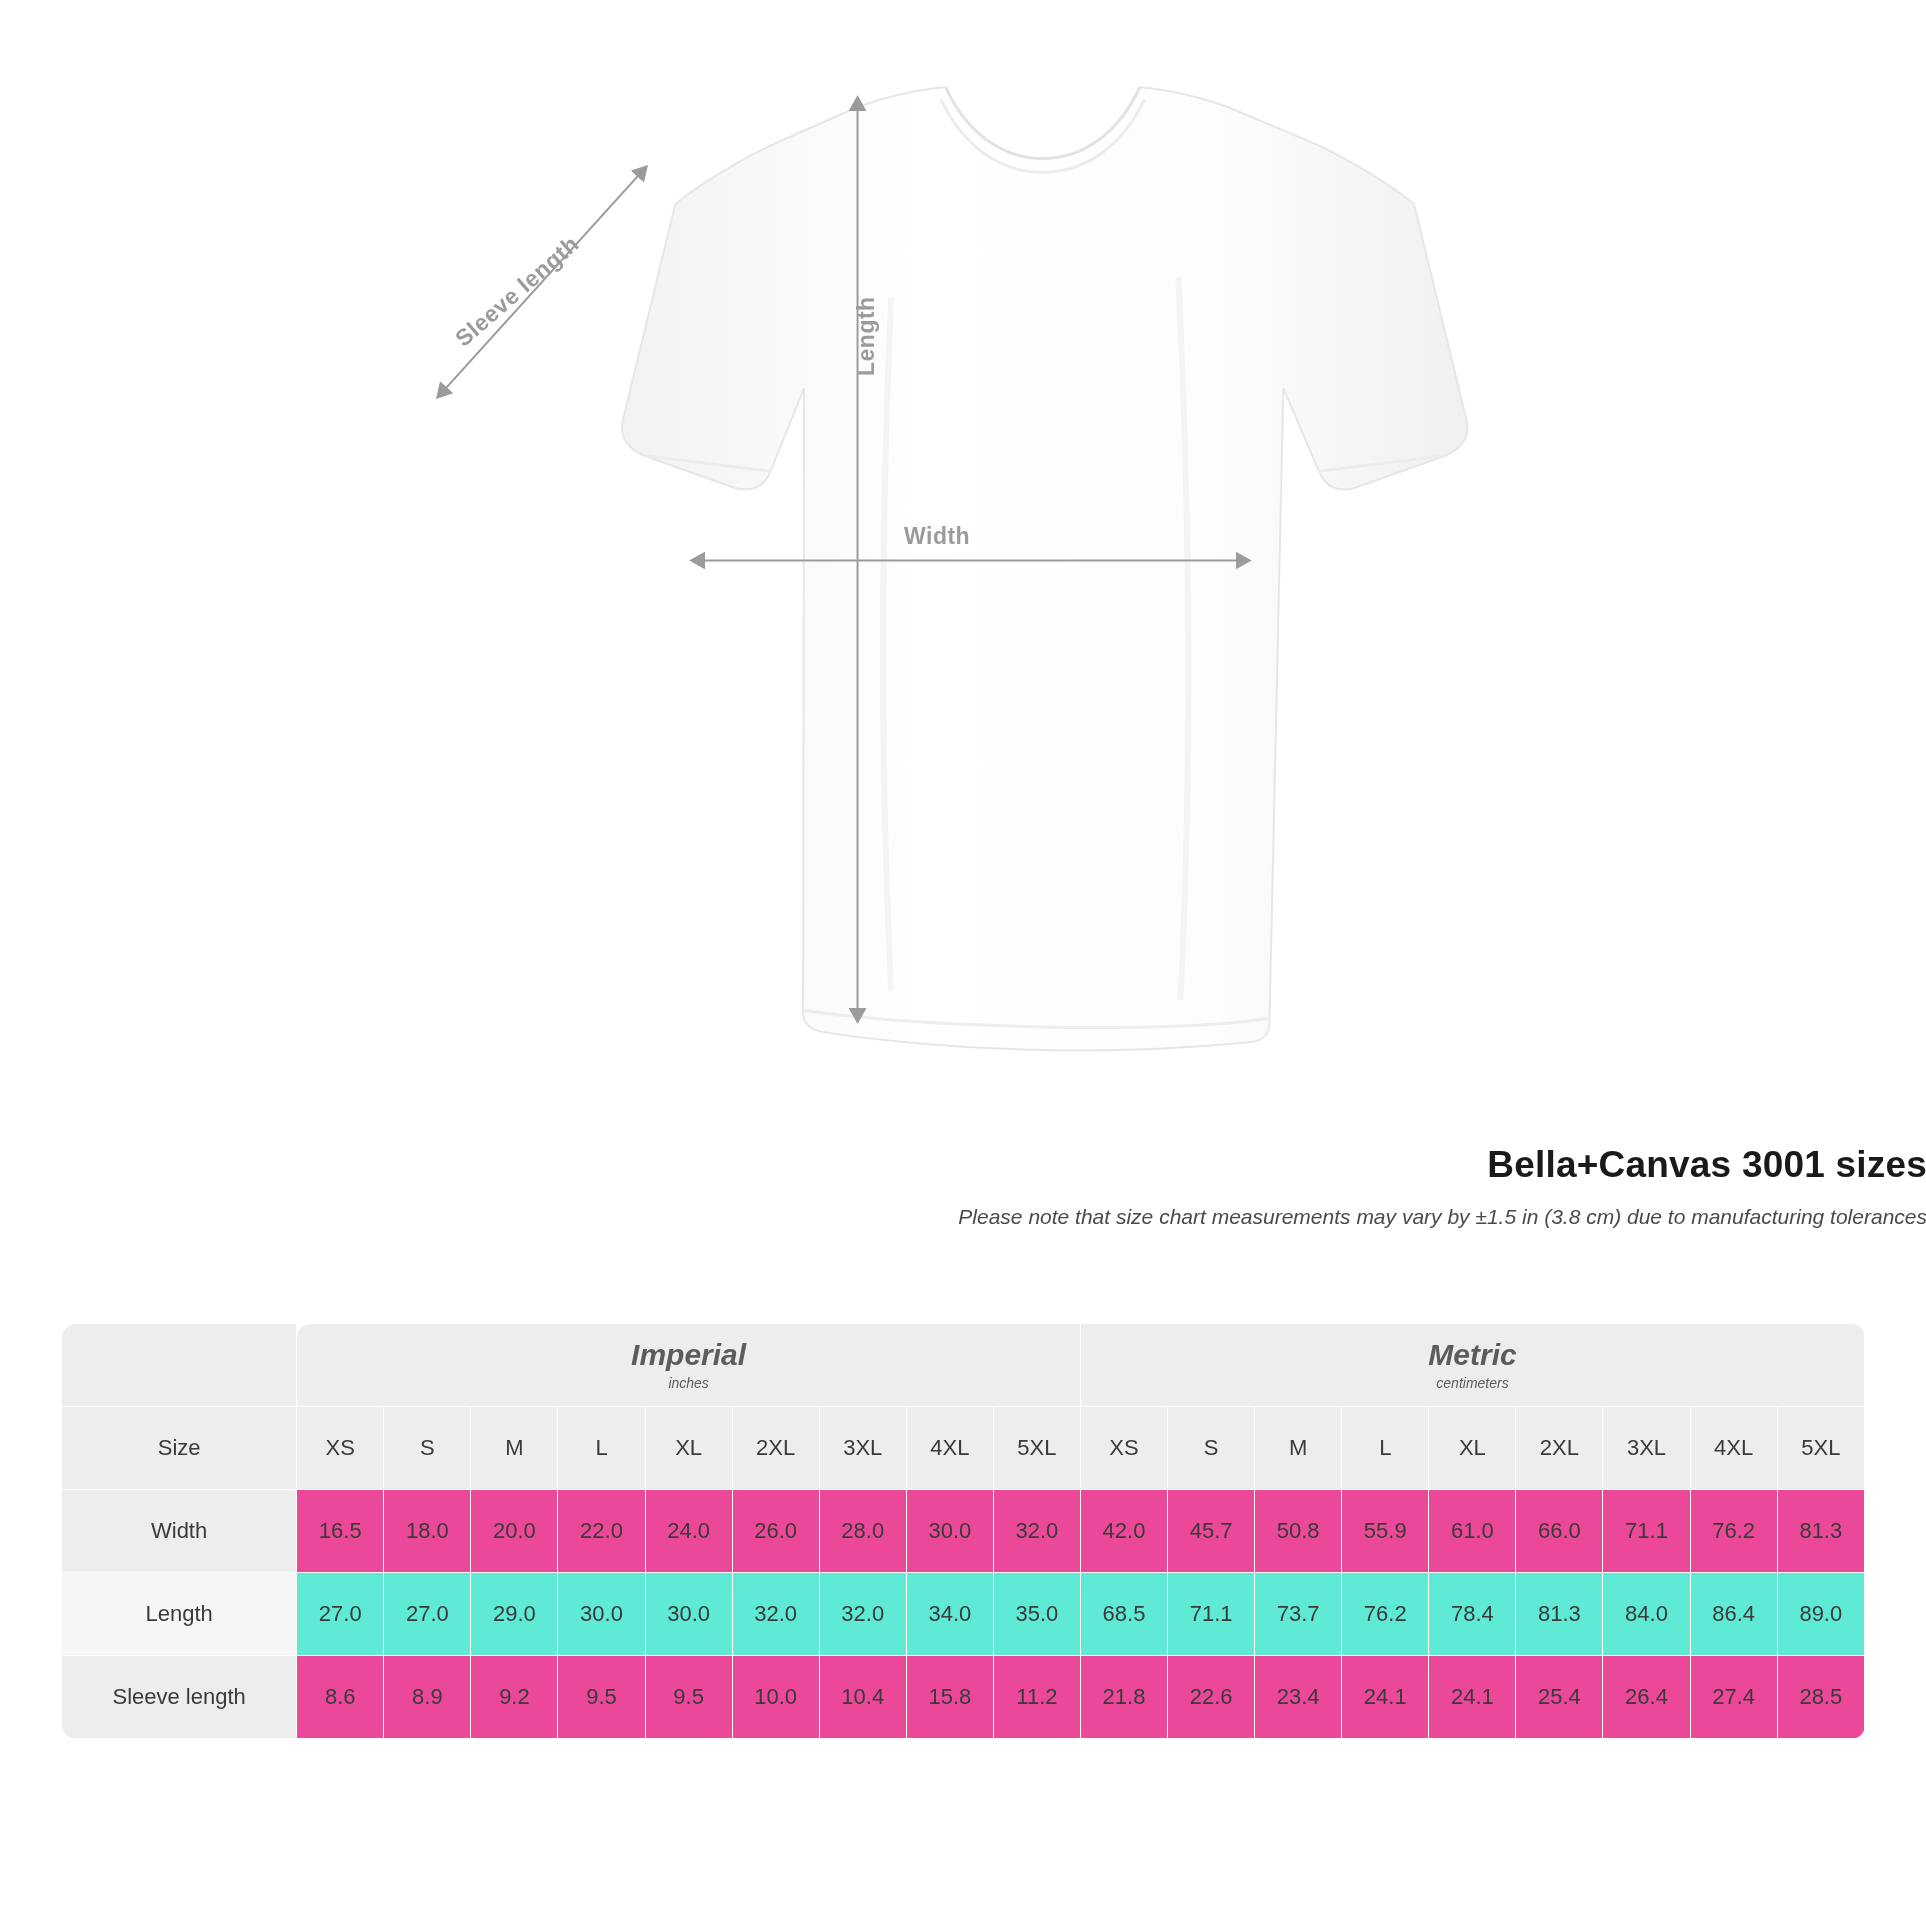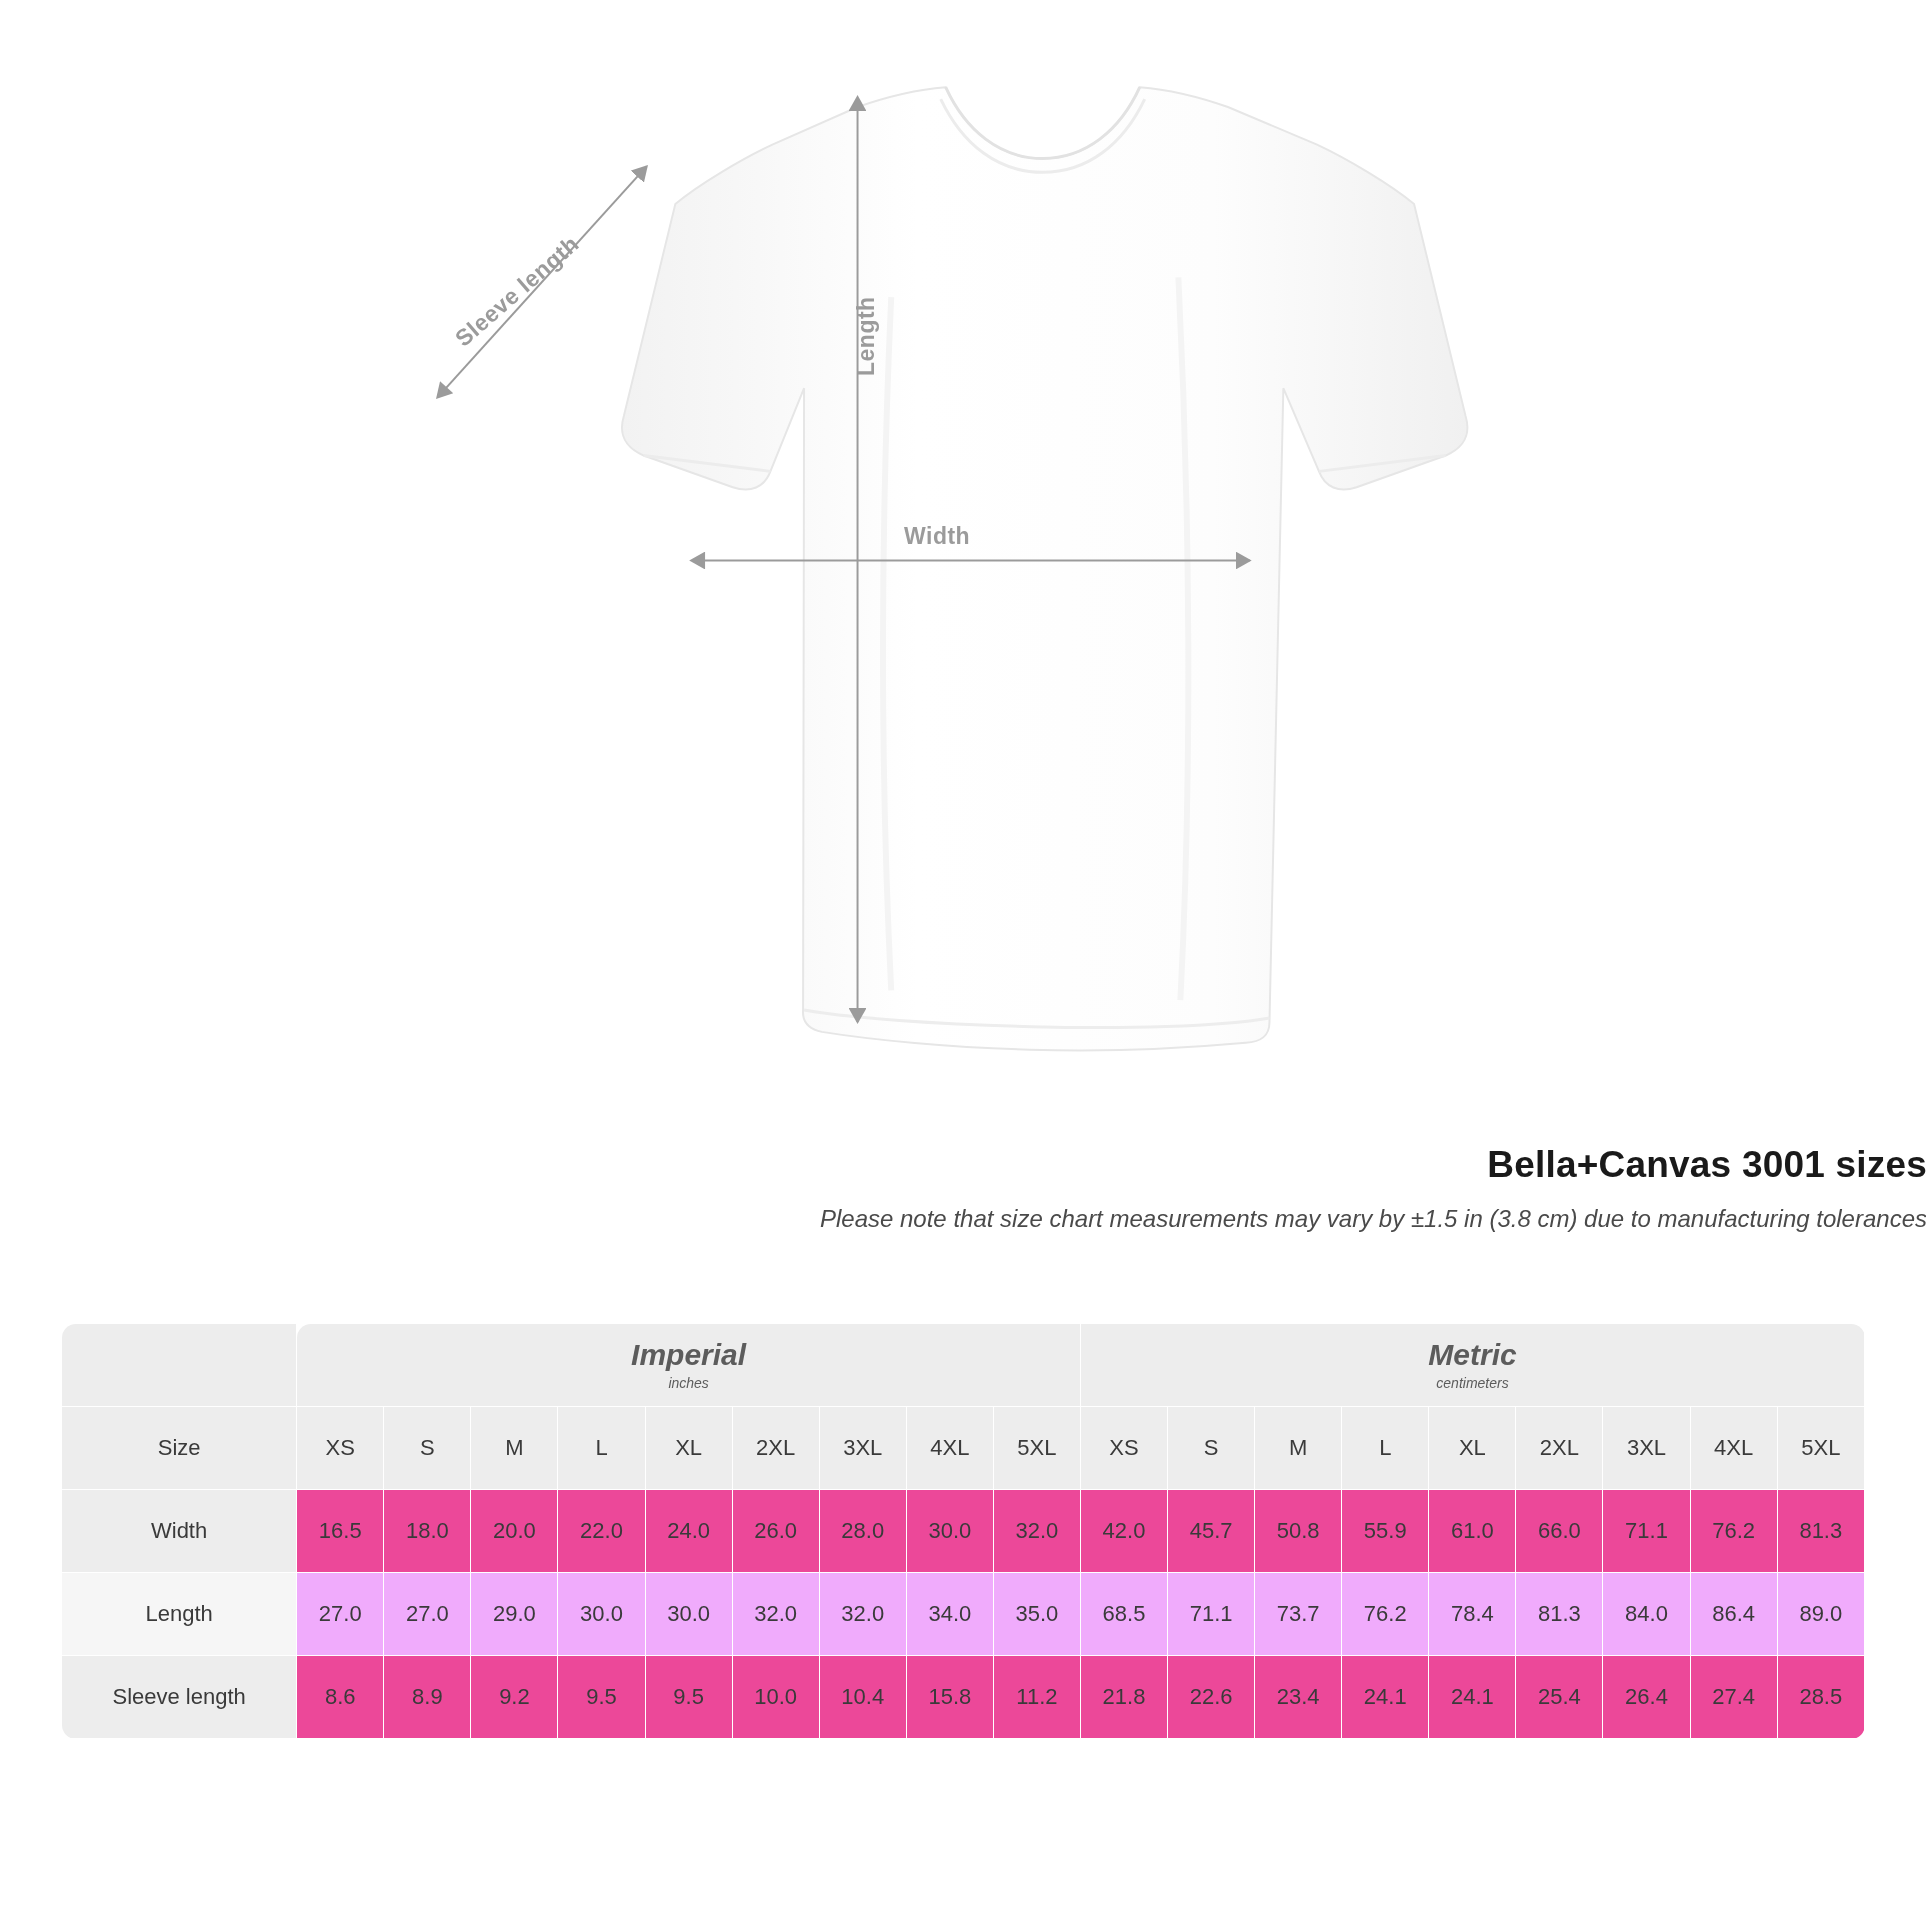--- a/index.html
+++ b/index.html
@@ -61,21 +61,21 @@
     margin-top: 20px;
   }
   .chart-title {
     font-size: 37px;
     font-weight: bold;
     color: #1a1a1a;
     margin: 0;
     letter-spacing: 0.2px;
   }
   .chart-note {
-    font-size: 24px;
+    font-size: 21px;
     font-style: italic;
     color: #4a4a4a;
     margin-top: 19px;
   }
 
   
   .table-wrap {
     position: absolute;
     left: 61px;
     top: 1323px;
@@ -121,21 +121,21 @@
     background: #ededed;
     height: 97px;
   }
   .row-label {
     font-weight: bold;
     font-size: 24px;
     color: #4a4a4a;
     background: #ededed;
   }
   tr.row-even td.data-cell { background: #ec4899; }
-  tr.row-odd td.data-cell { background: #f0abfc; }
+  tr.row-odd td.data-cell { background: #5eead4; }
   tr.row-odd td.row-label { background: #f6f6f6; }
   .corner-top-left { border-top-left-radius: 14px; }
   .corner-top-right { border-top-right-radius: 14px; }
   .corner-bottom-left { border-bottom-left-radius: 14px; }
   .corner-bottom-right { border-bottom-right-radius: 14px; }
 </style>
 </head>
 <body>
 
 <div class="page">

